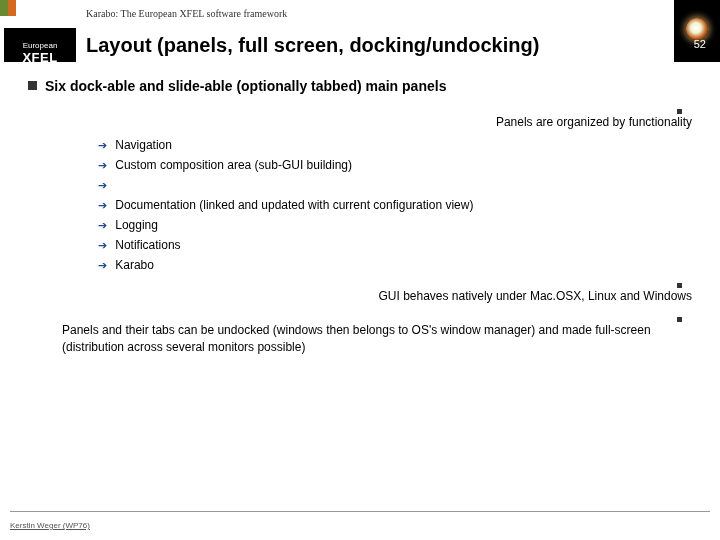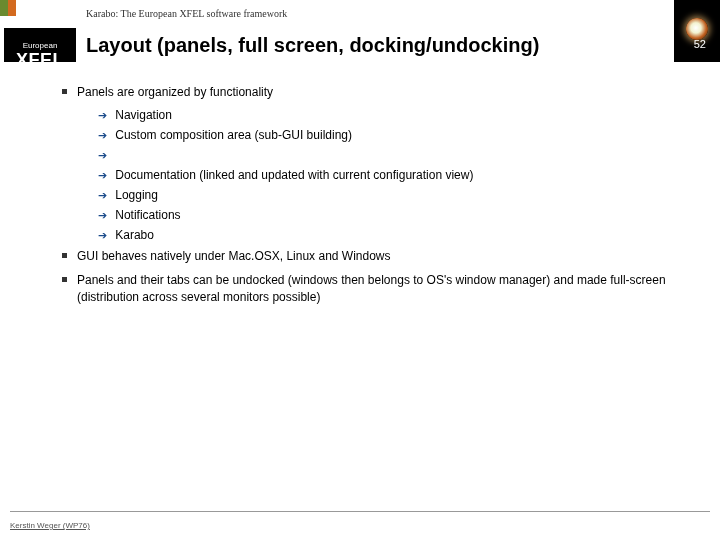--- a/index.html
+++ b/index.html
@@ -54,21 +54,21 @@
     background: #000;
     color: #fff;
     font-size: 8px;
     text-align: center;
     line-height: 1.1;
     padding-top: 14px;
     box-sizing: border-box;
   }
   .logo-text-area .xfel {
     font-weight: bold;
-    font-size: 18px;
+    font-size: 13px;
     letter-spacing: 0.5px;
   }
   .title-bar {
     position: absolute;
     top: 28px;
     left: 78px;
     right: 46px;
     height: 34px;
     display: flex;
     align-items: center;
@@ -128,23 +128,24 @@
     margin-top: 3px;
     margin-right: 8px;
     flex-shrink: 0;
   }
   .bullet-l1 .txt {
     font-weight: bold;
     font-size: 14px;
   }
   .bullet-l2 {
     display: flex;
-    align-items: flex-start;
+    align-items: flex-end;
     margin: 6px 0 8px 34px;
     line-height: 1.35;
+    flex-direction: column;
   }
   .bullet-l2 .sq {
     width: 5px; height: 5px;
     background: #333;
     margin-top: 5px;
     margin-right: 10px;
     flex-shrink: 0;
   }
   .bullet-l3 {
     display: flex;
@@ -192,20 +193,24 @@
 
   <div class="title-bar">
     <span class="title-text">Layout (panels, full screen, docking/undocking)</span>
   </div>
 
   <div class="right-figure"></div>
   <div class="page-number">52</div>
 
   <div class="body">
 
+    <div class="bullet-l1">
+      <span class="sq"></span>
+      <span class="txt">Six dock-able and slide-able (optionally tabbed) main panels</span>
+    </div>
 
     <div class="bullet-l2">
       <span class="sq"></span>
       <span>Panels are organized by functionality</span>
     </div>
 
     <div class="bullet-l3">
       <span class="arrow">➔</span>
       <span>Navigation</span>
     </div>

